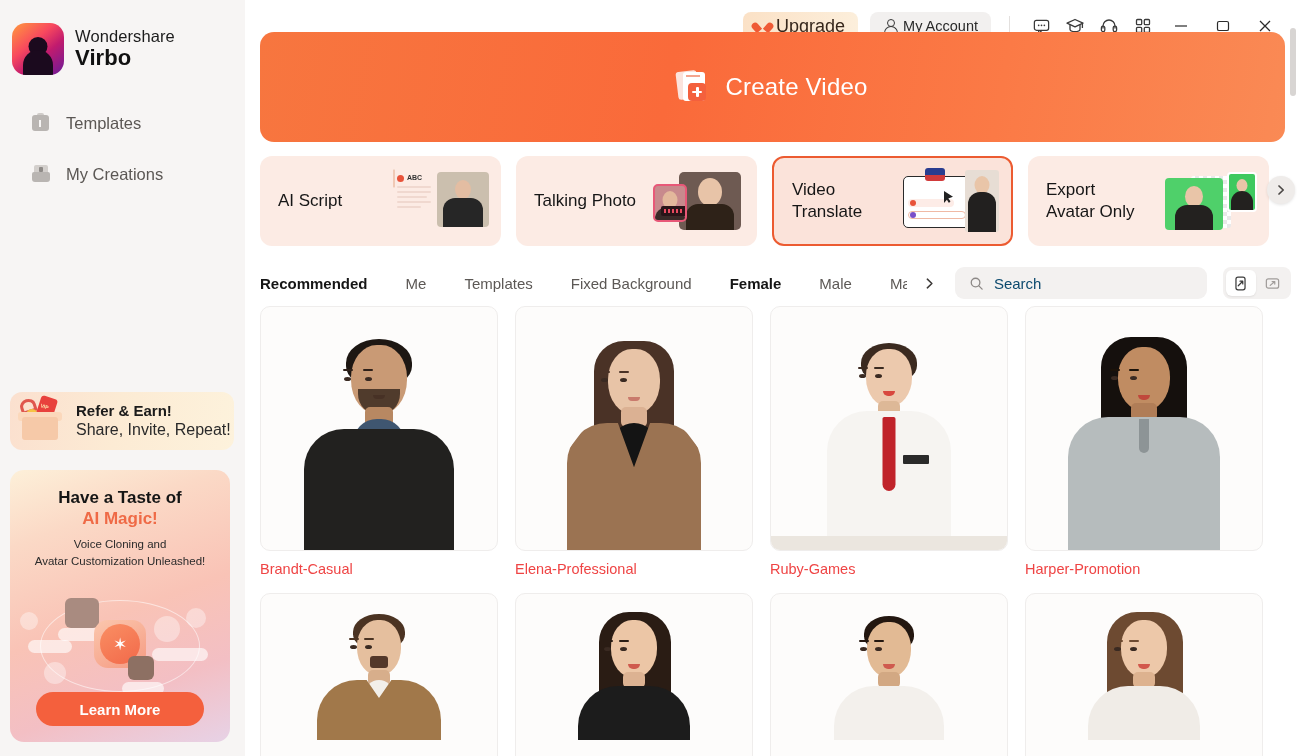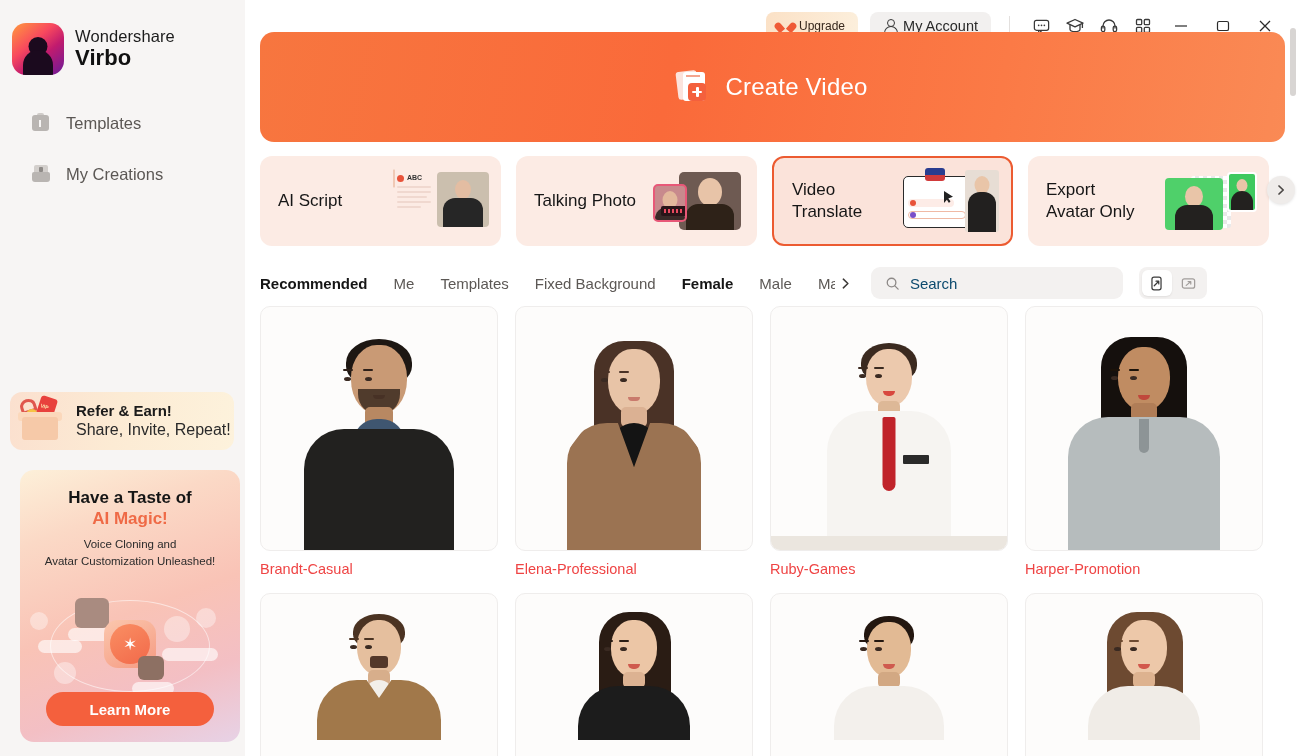--- a/index.html
+++ b/index.html
@@ -70,21 +70,21 @@
   .gift-lid{position:absolute;left:8px;top:17px;width:44px;height:9px;background:#fbd8bb;border-radius:3px;}
   .gift-card{position:absolute;left:28px;top:2px;width:17px;height:23px;background:#e8413c;border-radius:3px;transform:rotate(18deg);}
   .gift-card::after{content:"VIP";position:absolute;left:2px;top:7px;font-size:5px;color:#ffe9b0;font-weight:bold;}
   .gift-coin{position:absolute;left:16px;top:14px;width:12px;height:12px;border-radius:50%;background:#f6c445;}
   .gift-rib{position:absolute;left:10px;top:4px;width:16px;height:14px;border:3px solid #e0574e;border-radius:50% 50% 0 0;transform:rotate(-18deg);}
   .promo-refer-txt { line-height: 1.28; }
   .promo-refer-t1 { font-size: 15px; font-weight: bold; color: #1b1b1b; }
   .promo-refer-t2 { font-size: 16px; color: #2a2a2a; }
 
   .promo-magic {
-    position:absolute; left:20px; top:470px; width:220px; height:272px;
+    position:absolute; left:10px; top:470px; width:220px; height:272px;
     border-radius: 14px; overflow: hidden;
     background: linear-gradient(160deg,#fdf0d9 0%,#fbd9c6 22%,#f9c3b6 52%,#f3bfc4 76%,#e7d2e6 100%);
     text-align:center;
   }
   .pm-t1 { margin-top: 18px; font-size: 17px; font-weight: bold; color: #151515; }
   .pm-t2 { font-size: 17px; font-weight: bold; color: #ef6a46; margin-top:1px;}
   .pm-t3 { font-size: 11.5px; color: #2b2b2b; margin-top: 7px; line-height:1.45; }
   .pm-art { position:absolute; left:0; top:128px; width:220px; height:100px; }
   .pm-ring{position:absolute;left:30px;top:2px;width:160px;height:92px;border:1px solid rgba(255,255,255,.55);border-radius:50%;}
   .pm-core{position:absolute;left:84px;top:22px;width:52px;height:48px;border-radius:14px;background:linear-gradient(150deg,#fbc7ad,#f59a82);}
@@ -102,21 +102,21 @@
   }
 
   
   .main { flex: 1 1 auto; position: relative; background:#fff; height:756px; }
 
   .topbar { height: 52px; display:flex; align-items:center; justify-content:flex-end; padding-right: 14px; gap: 0; }
   .btn-upgrade {
     display:flex; align-items:center; gap:7px; height:29px; padding:0 13px;
     border-radius: 8px;
     background: linear-gradient(100deg,#fbe1c6,#fcefdc);
-    font-size: 12px; color: #36271c; cursor:pointer;
+    font-size: 18px; color: #36271c; cursor:pointer;
   }
   .heart { width:13px;height:12px;position:relative;flex:0 0 13px;}
   .heart::before,.heart::after{content:"";position:absolute;top:1px;width:7px;height:10px;border-radius:4px 4px 0 0;background:#ef5a36;}
   .heart::before{left:0;transform:rotate(-42deg);transform-origin:50% 100%;}
   .heart::after{left:6px;transform:rotate(42deg);transform-origin:50% 100%;}
   .btn-account {
     display:flex; align-items:center; gap:7px; height:29px; padding:0 13px;
     border-radius: 8px; background:#f2f0ef; font-size: 14.5px; color:#2a2a2a;
     cursor:pointer; margin-left: 12px;
   }
@@ -181,21 +181,21 @@
     background-size:8px 8px;background-position:0 0,4px 4px;background-color:#fff;border-radius:3px;}
 
   .next-arrow {
     position:absolute; right:5px; top:176px; width:28px;height:28px;border-radius:50%;
     background:#efecea; display:flex;align-items:center;justify-content:center; cursor:pointer;
     box-shadow:0 1px 3px rgba(0,0,0,.10); z-index: 6;
   }
 
   
   .tabsrow { position:absolute; left:15px; top:262px; width:1040px; height:42px; display:flex; align-items:center; }
-  .tabs { display:flex; align-items:center; gap:0; flex: 0 0 auto; }
+  .tabs { display:flex; align-items:center; gap:12px; flex: 0 0 auto; }
   .tab { font-size: 15px; color:#5c5855; cursor:pointer; padding: 0 13px; white-space:nowrap; }
   .tab:first-child { padding-left: 0; }
   .tab.active { color:#161616; font-weight: bold; }
   .tab.clipped { width: 30px; overflow:hidden; padding-right:0; }
   .tab-next { width: 22px; display:flex;align-items:center;justify-content:center;cursor:pointer; }
 
   .searchbox {
     margin-left: 14px; width: 252px; height: 32px; border-radius: 9px; background:#f3f1f0;
     display:flex; align-items:center; gap:10px; padding: 0 14px; cursor:text;
   }

